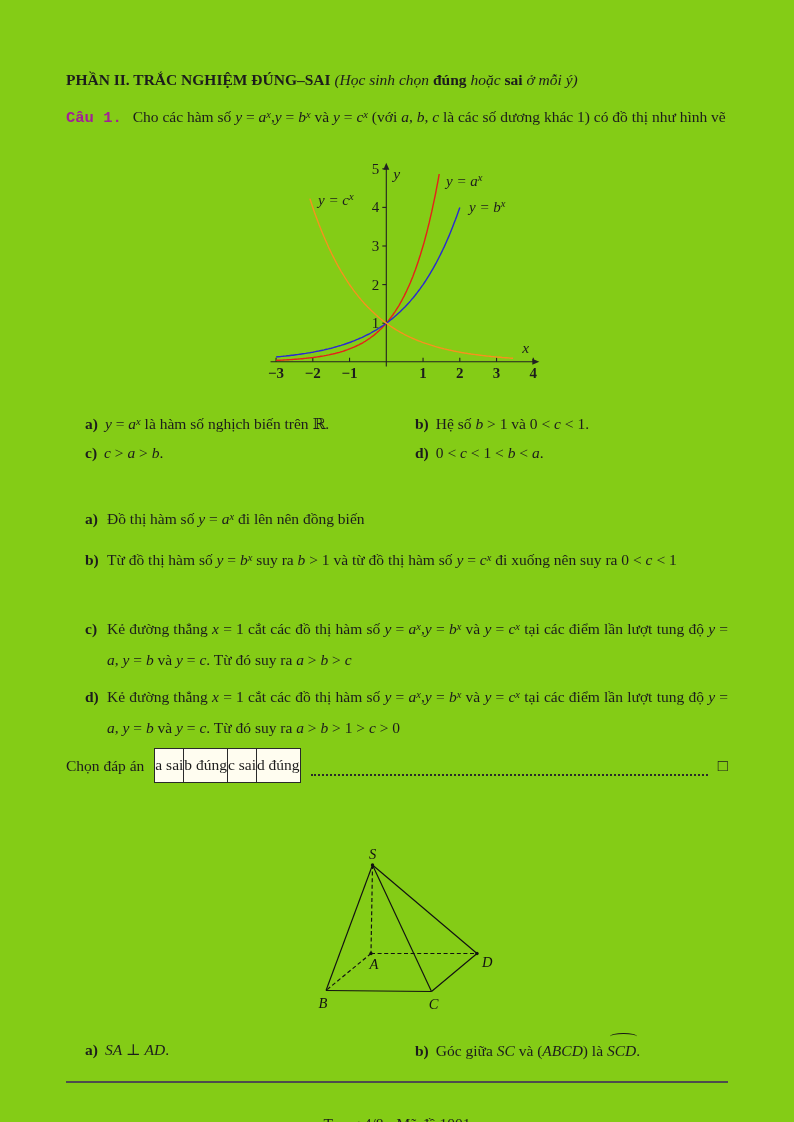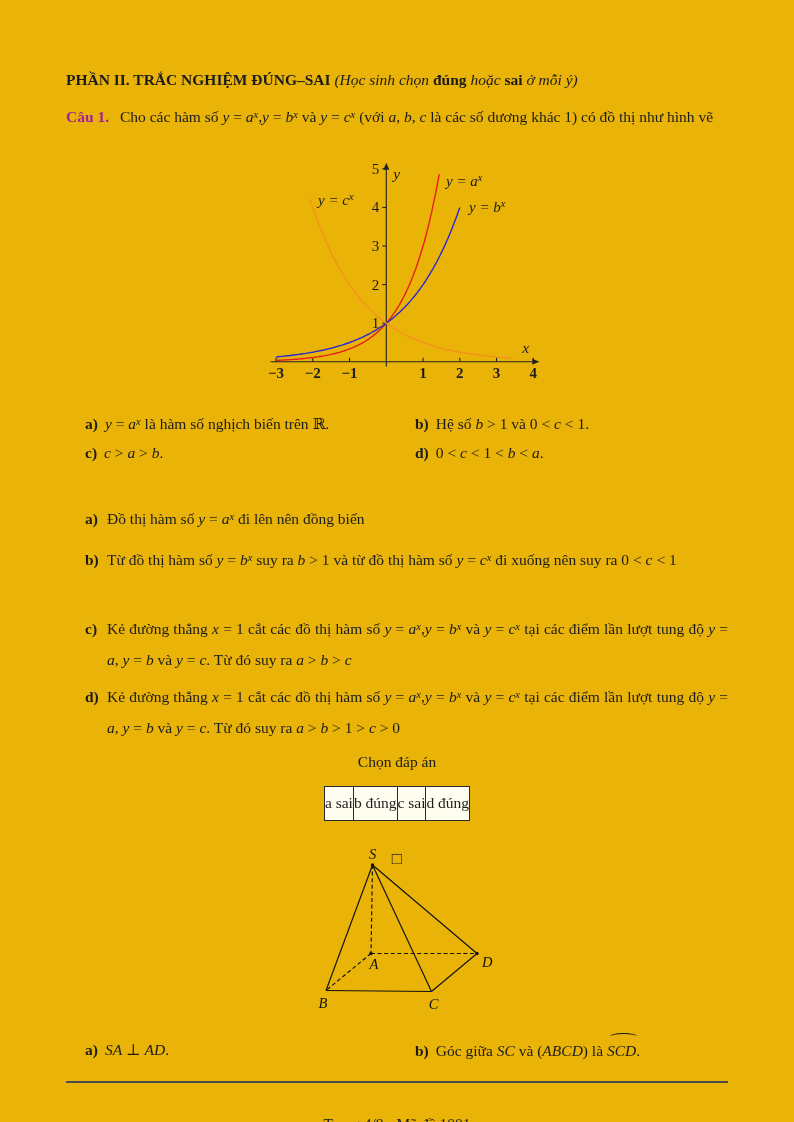--- a/index.html
+++ b/index.html
@@ -1,27 +1,27 @@
 <!DOCTYPE html>
 <html><head>
 <meta charset="utf-8">
 <style>
   html,body{margin:0;padding:0;background:#ffffff;}
-  .page{position:relative;width:794px;height:1122px;background:#eab308;overflow:hidden;
+  .page{position:relative;width:794px;height:1122px;background:#84cc16;overflow:hidden;
         font-family:"Liberation Serif","DejaVu Serif",serif;font-size:15.5px;color:#1c1c1c;}
   .block{position:absolute;left:66px;width:662px;line-height:28px;text-align:justify;}
   b,.bold{font-weight:700;}
   sup{font-size:10.5px;line-height:0;vertical-align:4.5px;}
-  .qlabel{font-weight:700;margin-right:7px;}
+  .qlabel{font-weight:700;margin-right:7px;font-family:Liberation Mono, monospace;}
   .center{text-align:center;}
   .sol{padding-left:41px;line-height:31px;width:621px;}
   .sol .letter{position:absolute;left:19px;font-weight:700;}
   .optgrid{display:grid;grid-template-columns:330px 313px;line-height:28.5px;padding-left:19px;width:643px;text-align:left;}
   .opt .letter{font-weight:700;margin-right:7px;}
-  .ansrow{display:flex;align-items:center;gap:10px;line-height:28px;flex-direction:column;}
+  .ansrow{display:flex;align-items:center;gap:10px;line-height:28px;}
   .anstable{display:inline-flex;border:1.3px solid #2a2a2a;}
   .anscell{padding:2px 0 3px;border-left:1px solid #2a2a2a;white-space:nowrap;}
   .anscell:first-child{border-left:none;}
   .leader{flex:1;align-self:flex-end;margin-bottom:7px;border-bottom:2.2px dotted #2a2a2a;height:0;}
   .endbox{font-size:17px;line-height:1;}
   .rule{position:absolute;left:66px;right:66px;height:2px;}
   .right{text-align:center;margin-top:21px;}
   .hat{position:relative;display:inline-block;padding-top:1px;}
   .hat-arc{position:absolute;left:10%;right:-2%;top:-3px;height:6px;
            border-top:1.5px solid #161616;border-radius:100% 100% 0 0;}

